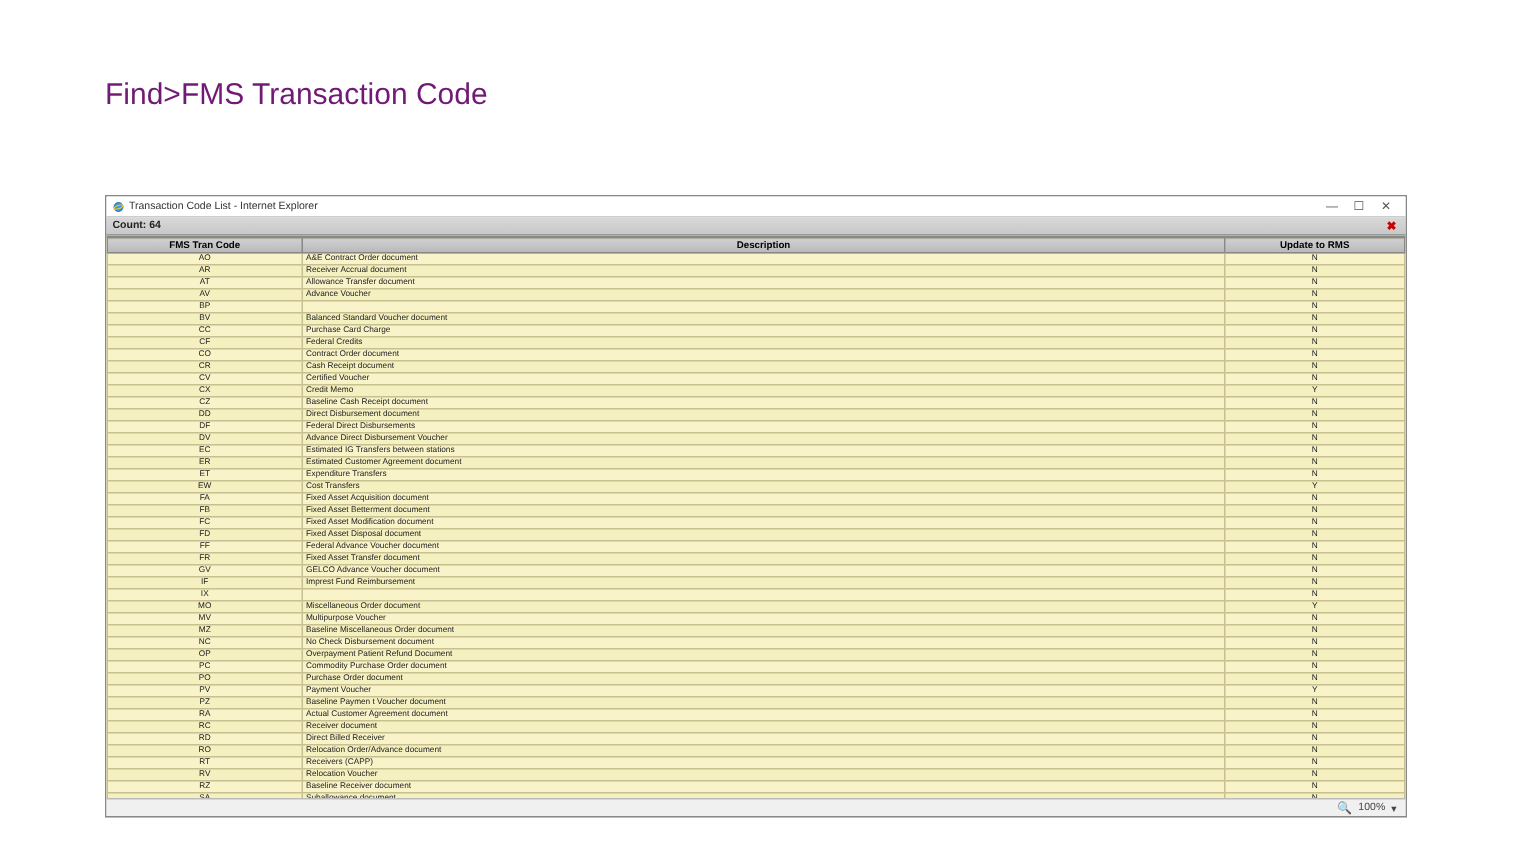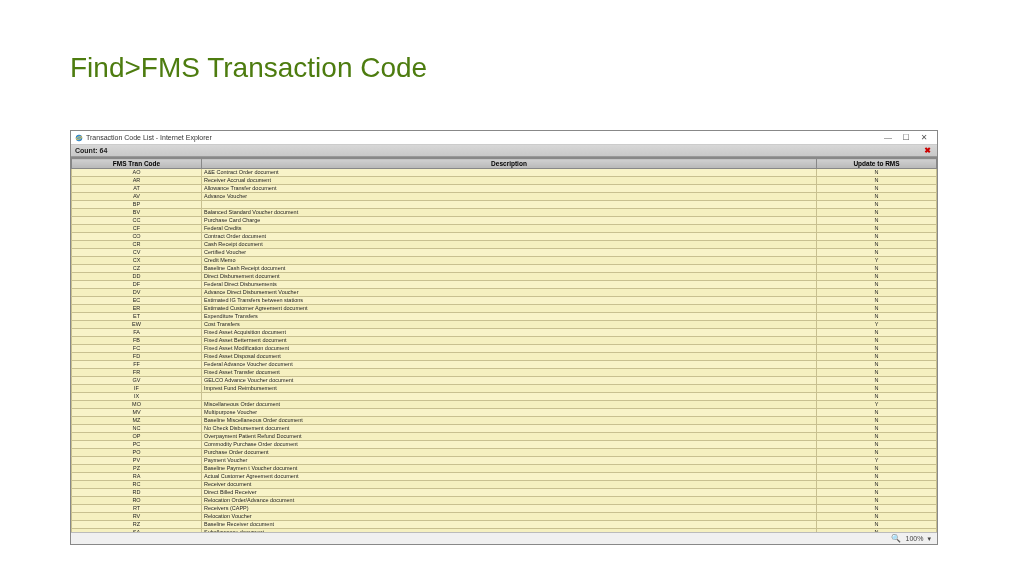--- a/index.html
+++ b/index.html
@@ -1,17 +1,17 @@
 <!DOCTYPE html>
 <html><head>
 <meta charset="utf-8">
 <style>
   * { margin: 0; padding: 0; box-sizing: border-box; }
   body { background: #fff; font-family: Arial, sans-serif; width: 1024px; height: 576px; overflow: hidden; position: relative; }
-  .slide-title { position: absolute; left: 70px; top: 52px; font-size: 28px; font-weight: 400; color: #4d7c0f; }
+  .slide-title { position: absolute; left: 70px; top: 52px; font-size: 20px; font-weight: 400; color: #701a75; }
   .window { position: absolute; left: 70px; top: 130px; width: 868px; height: 415px; border: 1px solid #888; background: #f0f0f0; display: flex; flex-direction: column; }
   .titlebar { height: 14px; background: #fff; display: flex; align-items: center; padding: 0 4px; font-size: 7px; color: #333; border-bottom:1px solid #ccc; }
   .titlebar .ie-icon { width:8px; height:8px; margin-right:3px; }
   .titlebar .spacer { flex:1; }
   .titlebar .win-ctrl { width:18px; text-align:center; font-size:8px; color:#555; cursor:pointer; }
   .countbar { height: 12px; background: linear-gradient(#d8d8d8,#c8c8c8); display:flex; align-items:center; font-size:7px; font-weight:bold; padding-left:4px; color:#222; border-bottom:1px solid #999;}
   .countbar .spacer{flex:1;}
   .countbar .red-x { color:#c00; font-size:8px; margin-right:6px; font-weight:bold;}
   .grid-wrap { flex:1; overflow:hidden; background:#f5f0c0; border-top:1px solid #888;}
   table { width:100%; border-collapse: collapse; table-layout: fixed; }

